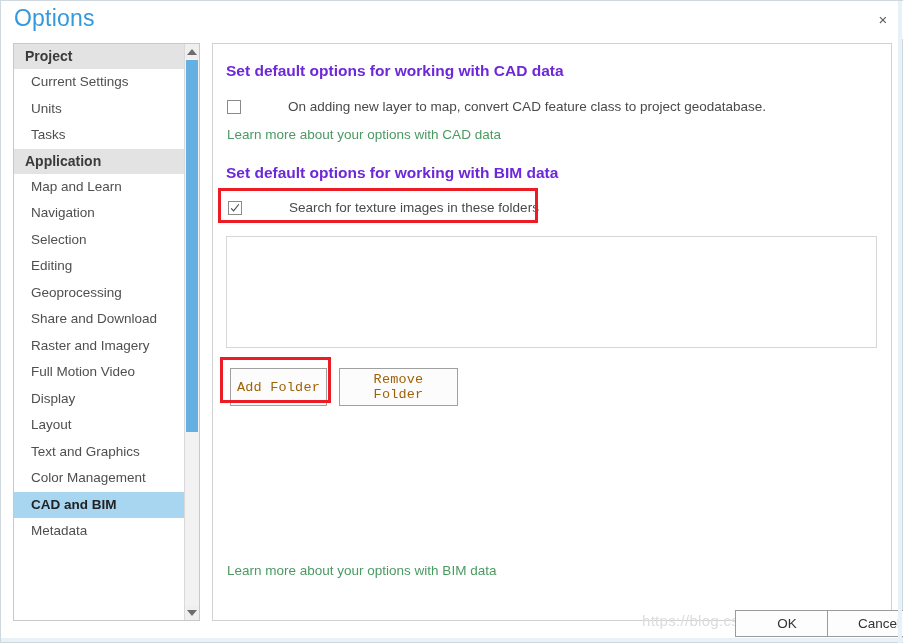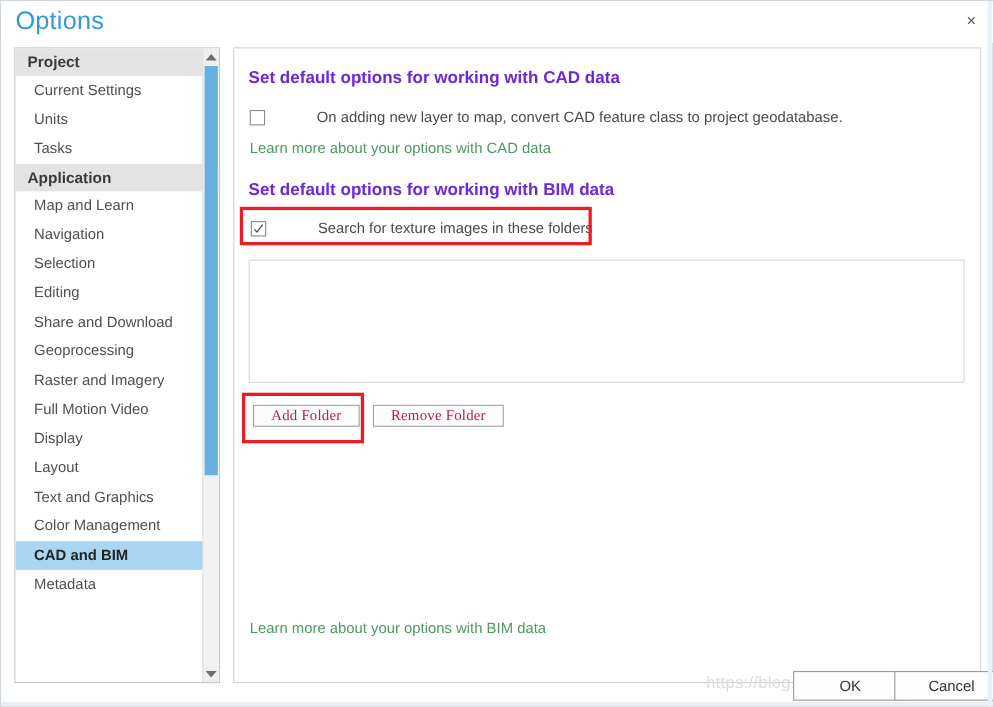--- a/index.html
+++ b/index.html
@@ -191,26 +191,26 @@
     position: absolute;
     left: 13px; top: 192px;
     width: 651px; height: 112px;
     background: #ffffff;
     border: 1px solid #d6d6d6;
     overflow: auto;
   }
 
   .panel-button {
     position: absolute;
-    height: 20px;
+    height: 38px;
     background: #fcfcfc;
     border: 1px solid #a0a0a0;
     font-size: 13.5px;
-    color: #be185d;
-    font-family: Liberation Serif, serif;
+    color: #a16207;
+    font-family: Liberation Mono, monospace;
     cursor: pointer;
     letter-spacing: 0.2px;
   }
 
   #add-folder-button    { left: 17px;  top: 324px; width: 97px; }
   #remove-folder-button { left: 126px; top: 324px; width: 119px; }
 
   
   .red-box {
     position: absolute;
@@ -226,20 +226,21 @@
     position: absolute;
     top: 609px;
     height: 27px;
     width: 104px;
     background: #fdfdfd;
     border: 1px solid #9b9b9b;
     font-size: 13.5px;
     color: #333333;
     font-family: "Liberation Sans", sans-serif;
     cursor: pointer;
+    margin-left: 14px;
   }
   #ok-button     { left: 720px; }
   #cancel-button { left: 812px; }
 
   
   #watermark {
     position: absolute;
     left: 641px; top: 611px;
     font-size: 15px;
     color: #dcdcdc;
@@ -265,22 +266,22 @@
       <div class="nav-group-header">Project</div>
       <div class="nav-item">Current Settings</div>
       <div class="nav-item">Units</div>
       <div class="nav-item">Tasks</div>
 
       <div class="nav-group-header">Application</div>
       <div class="nav-item">Map and Learn</div>
       <div class="nav-item">Navigation</div>
       <div class="nav-item">Selection</div>
       <div class="nav-item">Editing</div>
+      <div class="nav-item">Geoprocessing</div>
       <div class="nav-item">Share and Download</div>
-      <div class="nav-item">Geoprocessing</div>
       <div class="nav-item">Raster and Imagery</div>
       <div class="nav-item">Full Motion Video</div>
       <div class="nav-item">Display</div>
       <div class="nav-item">Layout</div>
       <div class="nav-item">Text and Graphics</div>
       <div class="nav-item">Color Management</div>
       <div class="nav-item selected">CAD and BIM</div>
       <div class="nav-item">Metadata</div>
     </div>
 

